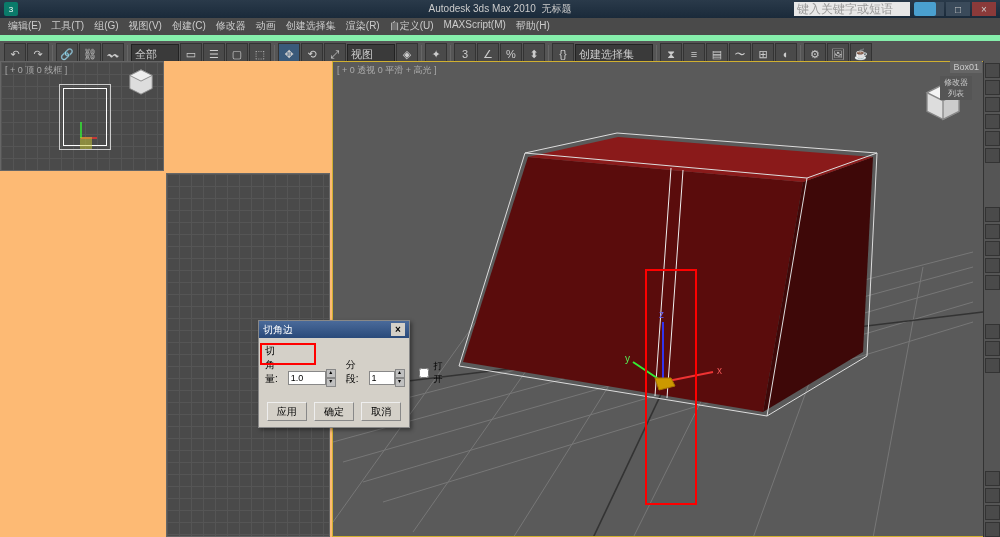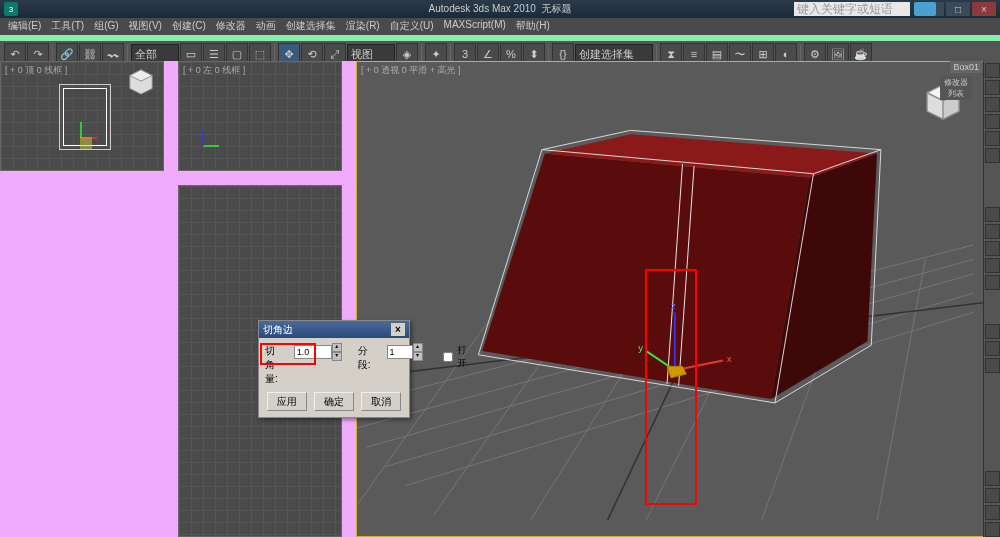--- a/index.html
+++ b/index.html
@@ -11,43 +11,43 @@
 .win-btn.close{background:#8a3a3a}
 .search-title{position:absolute;right:90px;top:2px;width:110px;height:14px;background:#e8e8e8;color:#999;font-size:12px;padding:0 3px;display:flex;align-items:center}
 .cloud-ico{position:absolute;right:64px;top:2px;width:22px;height:14px;background:#4aa0d0;border-radius:2px}
 .menubar{height:17px;background:#4a4a4a;display:flex;align-items:flex-start;padding:0 4px;gap:2px;border-bottom:6px solid #86efac}
 .menu-item{padding:1px 4px;font-size:10px;cursor:pointer}
 .toolbar{height:26px;background:#555;border-bottom:1px solid #333;display:flex;align-items:center;padding:0 4px;gap:1px}
 .tb-btn{width:20px;height:20px;background:#4a4a4a;border:1px solid #333;display:flex;align-items:center;justify-content:center;cursor:pointer;font-size:11px;color:#ccc}
 .tb-btn.active{background:#3a5a7a}
 .tb-sep{width:1px;height:18px;background:#666;margin:0 2px}
 .tb-dd{height:18px;background:#3a3a3a;border:1px solid #222;font-size:11px;padding:0 3px;display:flex;align-items:center;min-width:40px}
-.workspace{position:absolute;top:61px;left:0;right:16px;bottom:0;display:grid;grid-template-columns:164px 164px 1fr;grid-template-rows:110px 1fr;gap:14px;background:#f0abfc}
+.workspace{position:absolute;top:61px;left:0;right:16px;bottom:0;display:grid;grid-template-columns:164px 164px 1fr;grid-template-rows:110px 1fr;gap:2px;background:#fdba74}
 .viewport{background:#4a4a4a;position:relative;border:1px solid #666;overflow:hidden}
 .viewport.active{border:1px solid #d0b030}
 .vp-label{position:absolute;top:2px;left:4px;font-size:9px;color:#aaa;z-index:5}
 .grid-bg{position:absolute;inset:0;background-image:linear-gradient(#555 1px,transparent 1px),linear-gradient(90deg,#555 1px,transparent 1px);background-size:12px 12px}
 .cube-icon{position:absolute;width:28px;height:28px;top:6px;right:8px}
 .cube-icon svg{width:100%;height:100%}
 .axis-gizmo{position:absolute;bottom:6px;left:6px;width:36px;height:36px}
 .persp-view{grid-column:3;grid-row:1/3;background:#5a5a5a}
 .persp-floor{position:absolute;inset:0}
 .dialog{position:absolute;left:258px;top:320px;width:150px;background:#d4d0c8;border:1px solid #888;box-shadow:2px 2px 4px rgba(0,0,0,.4);z-index:20;font-size:10px;color:#000}
 .dlg-title{height:17px;background:linear-gradient(#4a6a9a,#2a4a7a);color:#fff;display:flex;align-items:center;padding:0 4px;font-size:10px}
 .dlg-close{margin-left:auto;width:14px;height:13px;background:#d4d0c8;color:#000;display:flex;align-items:center;justify-content:center;cursor:pointer;font-weight:bold}
 .dlg-body{padding:6px;display:flex;flex-direction:column;gap:4px}
-.dlg-row{display:flex;align-items:flex-start;gap:16px}
+.dlg-row{display:flex;align-items:flex-end;gap:10px}
 .dlg-label{font-size:10px}
 .spinner{display:flex;align-items:center;height:16px}
 .spinner input{width:32px;height:12px;font-size:9px;border:1px solid #888;background:#fff;padding:0 2px}
 .sp-btns{display:flex;flex-direction:column;width:10px}
 .sp-btn{height:7px;background:#c0c0c0;border:1px solid #888;font-size:6px;line-height:5px;text-align:center;cursor:pointer}
 .dlg-check{display:flex;align-items:center;gap:2px;font-size:9px}
 .dlg-check input{width:10px;height:10px}
-.dlg-buttons{display:flex;gap:4px;margin-top:2px;justify-content:space-around}
+.dlg-buttons{display:flex;gap:4px;margin-top:12px;justify-content:space-around}
 .dlg-btn{width:38px;height:17px;background:#d4d0c8;border:1px solid #888;border-top-color:#eee;border-left-color:#eee;font-size:10px;cursor:pointer;display:flex;align-items:center;justify-content:center}
 .hl-red{position:absolute;border:2px solid red;pointer-events:none;z-index:25}
 .right-dock{position:absolute;right:0;top:61px;width:16px;bottom:0;background:#555;border-left:1px solid #333;display:flex;flex-direction:column;gap:2px;padding-top:2px;align-items:center}
 .dock-btn{width:13px;height:13px;background:#4a4a4a;border:1px solid #333;cursor:pointer}
 .obj-label{position:absolute;right:18px;top:61px;font-size:9px;color:#ccc;background:#666;padding:1px 3px;z-index:3}
 .cmd-panel-tab{position:absolute;right:28px;top:76px;width:30px;font-size:8px;color:#ccc;background:#555;padding:1px;z-index:3;text-align:center}
 .wire-rect{position:absolute;border:1px solid #fff}
 .sel-box{position:absolute;border:1px solid #ccc}
 </style>
 </head>
@@ -141,28 +141,20 @@
         </svg>
     </div>
     <svg class="axis-gizmo" viewBox="0 0 36 36" style="left:62px;top:58px;bottom:auto">
       <line x1="18" y1="18" x2="34" y2="18" stroke="#e33" stroke-width="1.5"></line>
       <line x1="18" y1="18" x2="18" y2="2" stroke="#3e3" stroke-width="1.5"></line>
       <rect x="17" y="17" width="12" height="12" fill="#cc3" opacity="0.5"></rect>
     </svg>
   </div>
 
 
-  <div class="viewport" style="grid-column:2;grid-row:1">
-    <div class="grid-bg"></div>
-    <div class="vp-label">[ + 0 左 0 线框 ]</div>
-    <svg class="axis-gizmo" viewBox="0 0 36 36">
-      <line x1="18" y1="18" x2="34" y2="18" stroke="#3e3" stroke-width="1.5"></line>
-      <line x1="18" y1="18" x2="18" y2="2" stroke="#33e" stroke-width="1.5"></line>
-    </svg>
-  </div>
 
   <div class="viewport" style="grid-column:2;grid-row:2">
     <div class="grid-bg"></div>
   </div>
 
   <div class="viewport persp-view active">
     <div class="vp-label">[ + 0 透视 0 平滑 + 高光 ]</div>
 
     <svg class="persp-floor" viewBox="0 0 650 476" preserveAspectRatio="none">
 

